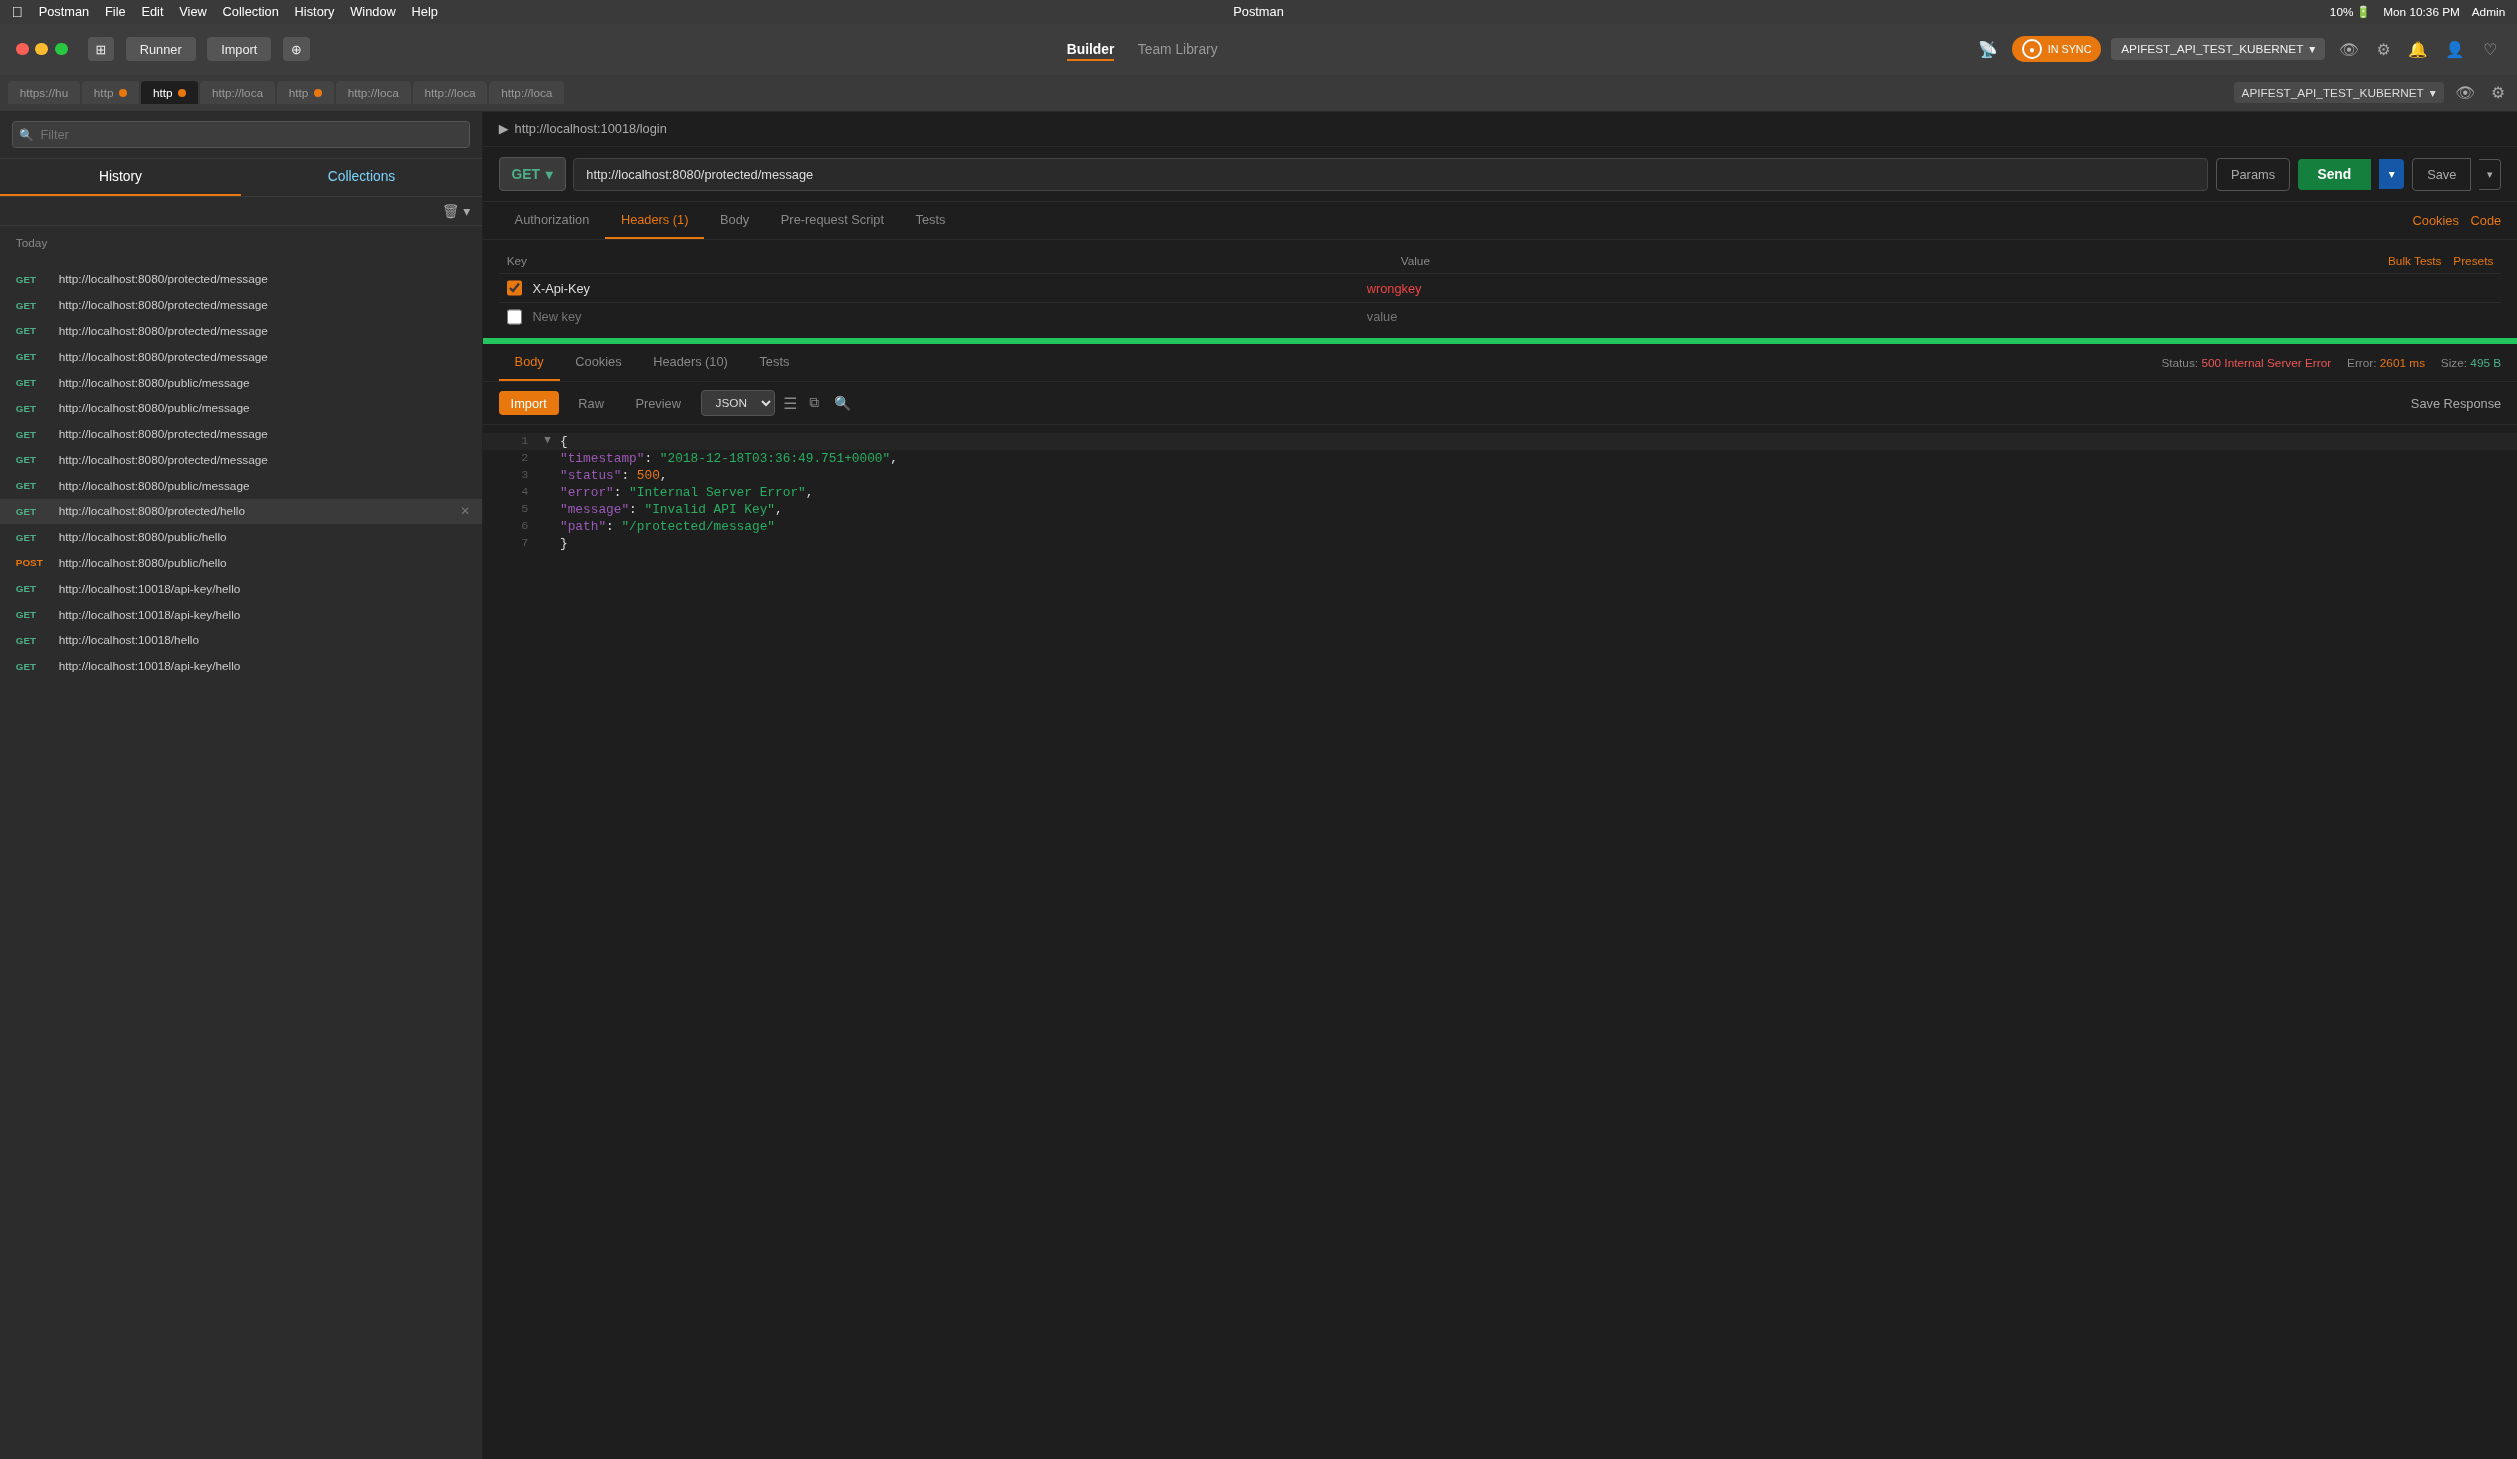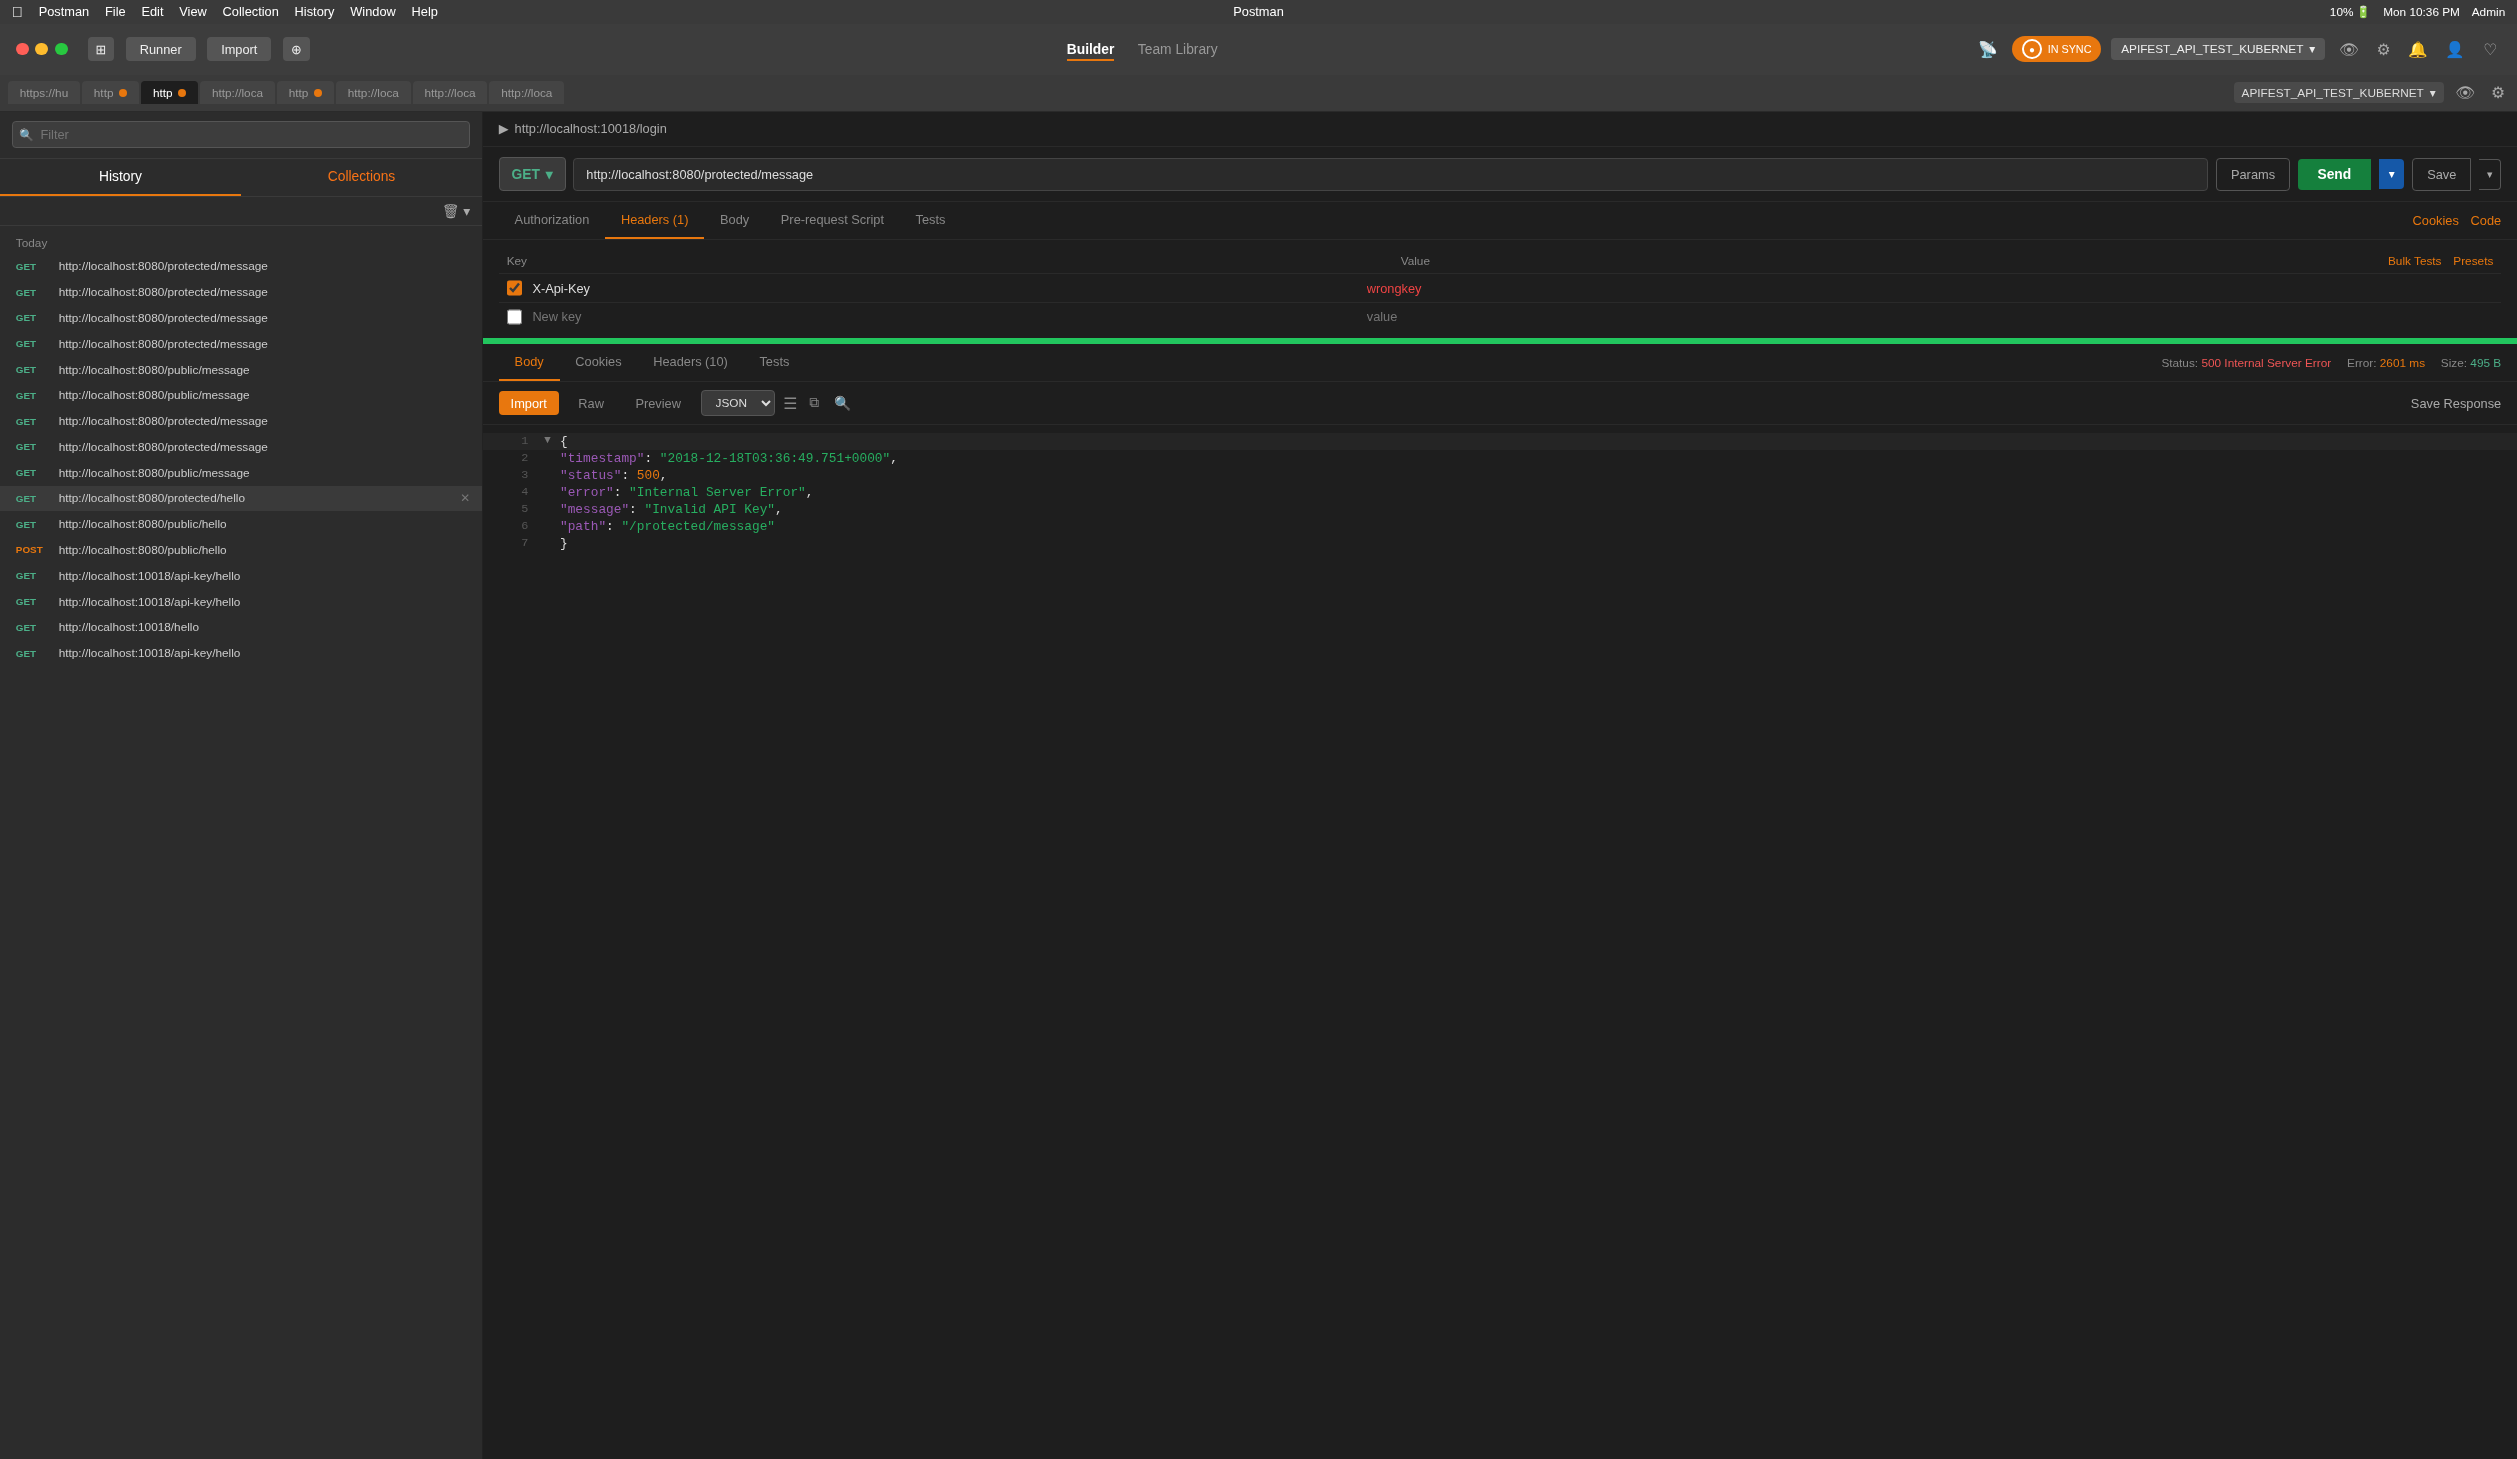--- a/index.html
+++ b/index.html
@@ -137,38 +137,38 @@
     .sidebar-tabs {
       display: flex;
       border-bottom: 1px solid #3a3a3a;
     }
     .sidebar-tab {
       flex: 1;
       text-align: center;
       padding: 9.9px 0;
       cursor: pointer;
       font-size: 13.8px;
-      color: #f97316;
+      color: #7dd3fc;
     }
     .sidebar-tab.active {
       color: #fff;
       border-bottom: 2px solid #e8770e;
     }
 
     .sidebar-toolbar {
       display: flex;
       justify-content: flex-end;
       padding: 5.9px 11.8px;
       border-bottom: 1px solid #3a3a3a;
       gap: 5.9px;
     }
     .sidebar-toolbar-btn { background: none; border: none; color: #aaa; cursor: pointer; font-size: 13.8px; }
 
     .history-section { padding: 9.9px 15.8px 3.9px; }
-    .history-date { color: #888; font-size: 11.8px; margin-bottom: 0; }
+    .history-date { color: #888; font-size: 11.8px; margin-bottom: 13px; }
 
     .history-list { overflow-y: auto; flex: 1; }
     .history-item {
       display: flex;
       align-items: center;
       padding: 5.9px 15.8px;
       cursor: pointer;
       position: relative;
     }
     .history-item.active { background: #3a3a3a; }

